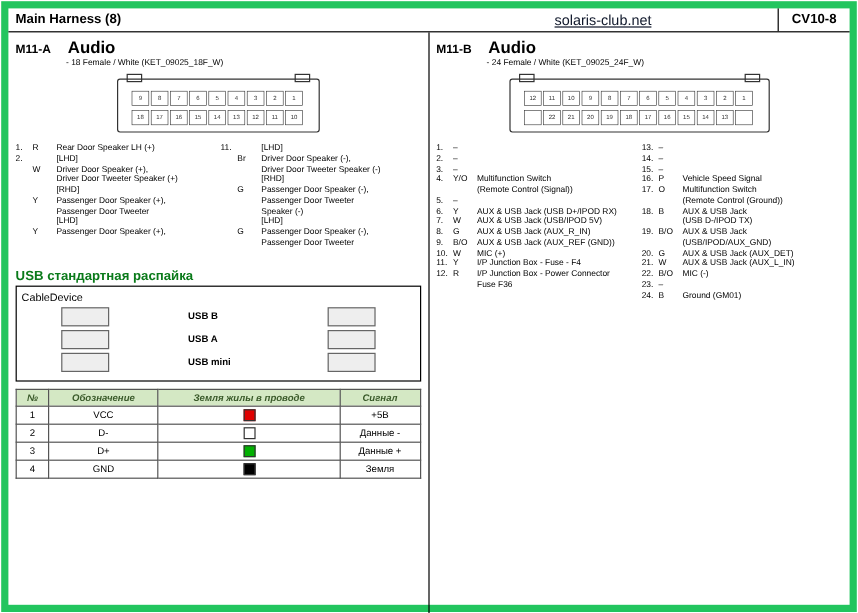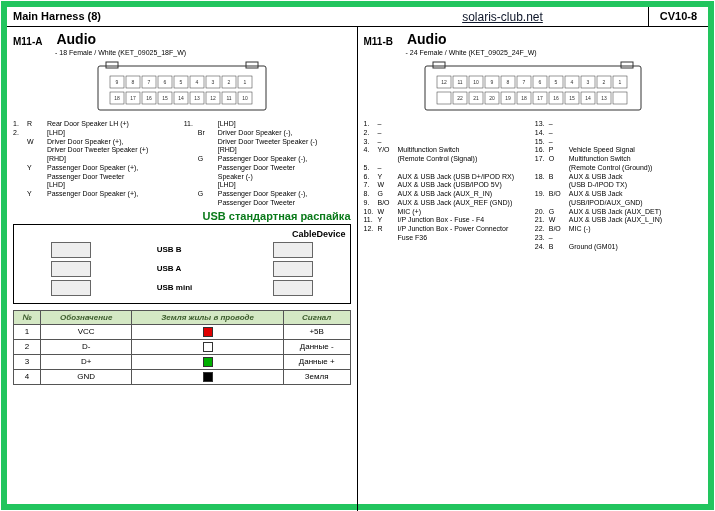--- a/index.html
+++ b/index.html
@@ -15,23 +15,23 @@
   .conn-hdr{display:flex;align-items:flex-end;gap:14px;margin-bottom:2px}
   .conn-id{font-weight:bold;font-size:10px}
   .conn-name{font-weight:bold;font-size:14px}
   .conn-sub{font-size:7px;margin-left:42px;margin-bottom:4px}
   .pin-table{font-size:7px;line-height:1.25;display:flex;gap:4px}
   .pcol{flex:1}
   .prow{display:flex}
   .pn{width:14px}
   .pc{width:20px}
   .pd{flex:1}
-  .usb-title{text-align:right;color:#0a7a1a;font-weight:bold;font-size:11px;margin:2px 0 2px}
+  .usb-title{text-align:left;color:#0a7a1a;font-weight:bold;font-size:11px;margin:16px 0 2px}
   .usb-box{border:1px solid #000;padding:4px}
-  .usb-hdr{display:flex;justify-content:flex-end;font-weight:bold;font-size:9px;margin-bottom:2px}
+  .usb-hdr{display:flex;justify-content:flex-start;font-weight:normal;font-size:9px;margin-bottom:2px}
   .usb-row{display:flex;align-items:center;justify-content:space-around;margin:3px 0}
   .usb-ic{width:40px;height:16px;border:1px solid #666;background:#eee}
   .usb-lbl{width:50px;font-size:8px;font-weight:bold}
   .wire-table{width:100%;border-collapse:collapse;margin-top:6px;font-size:8px}
   .wire-table th,.wire-table td{border:1px solid #555;padding:2px 4px;text-align:center}
   .wire-table th{background:#d4e8c4;font-style:italic;font-weight:bold;color:#3a5a2a}
   .wire-table td.l{text-align:center}
   .sw{width:10px;height:10px;display:inline-block;border:1px solid #333;vertical-align:middle}
   .connector-svg{display:block;margin:0 auto}
   .pin-cell{fill:#fff;stroke:#333;stroke-width:0.5}

